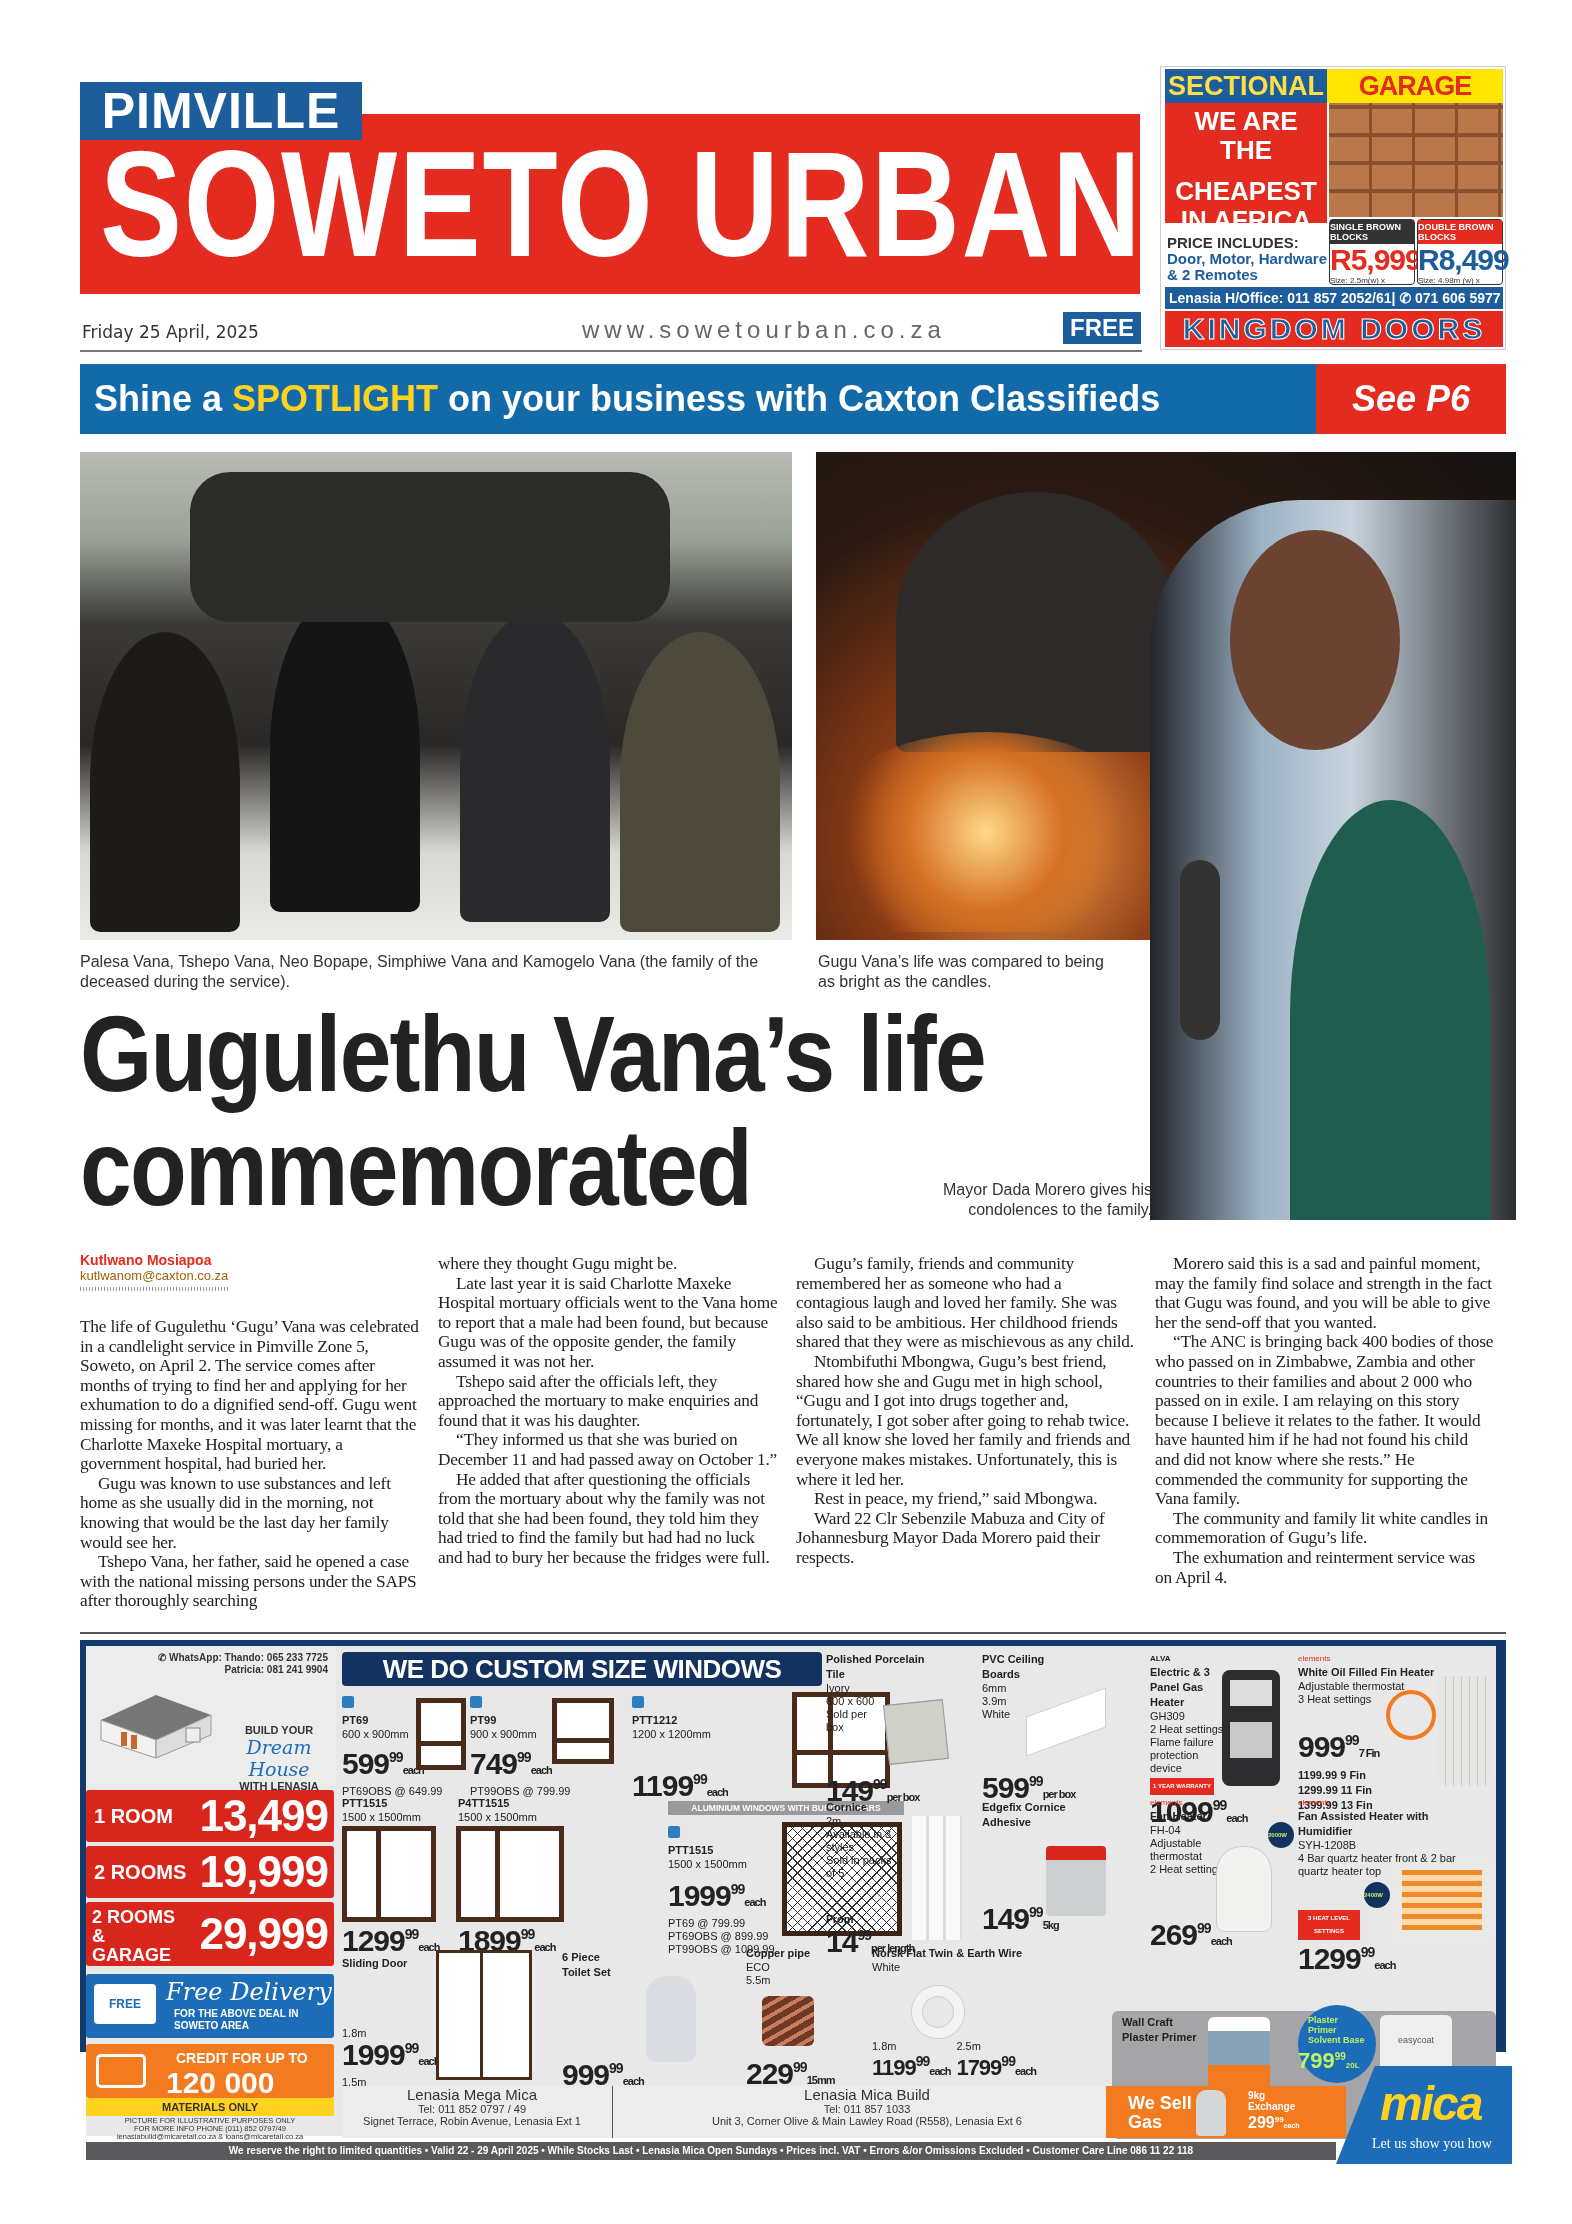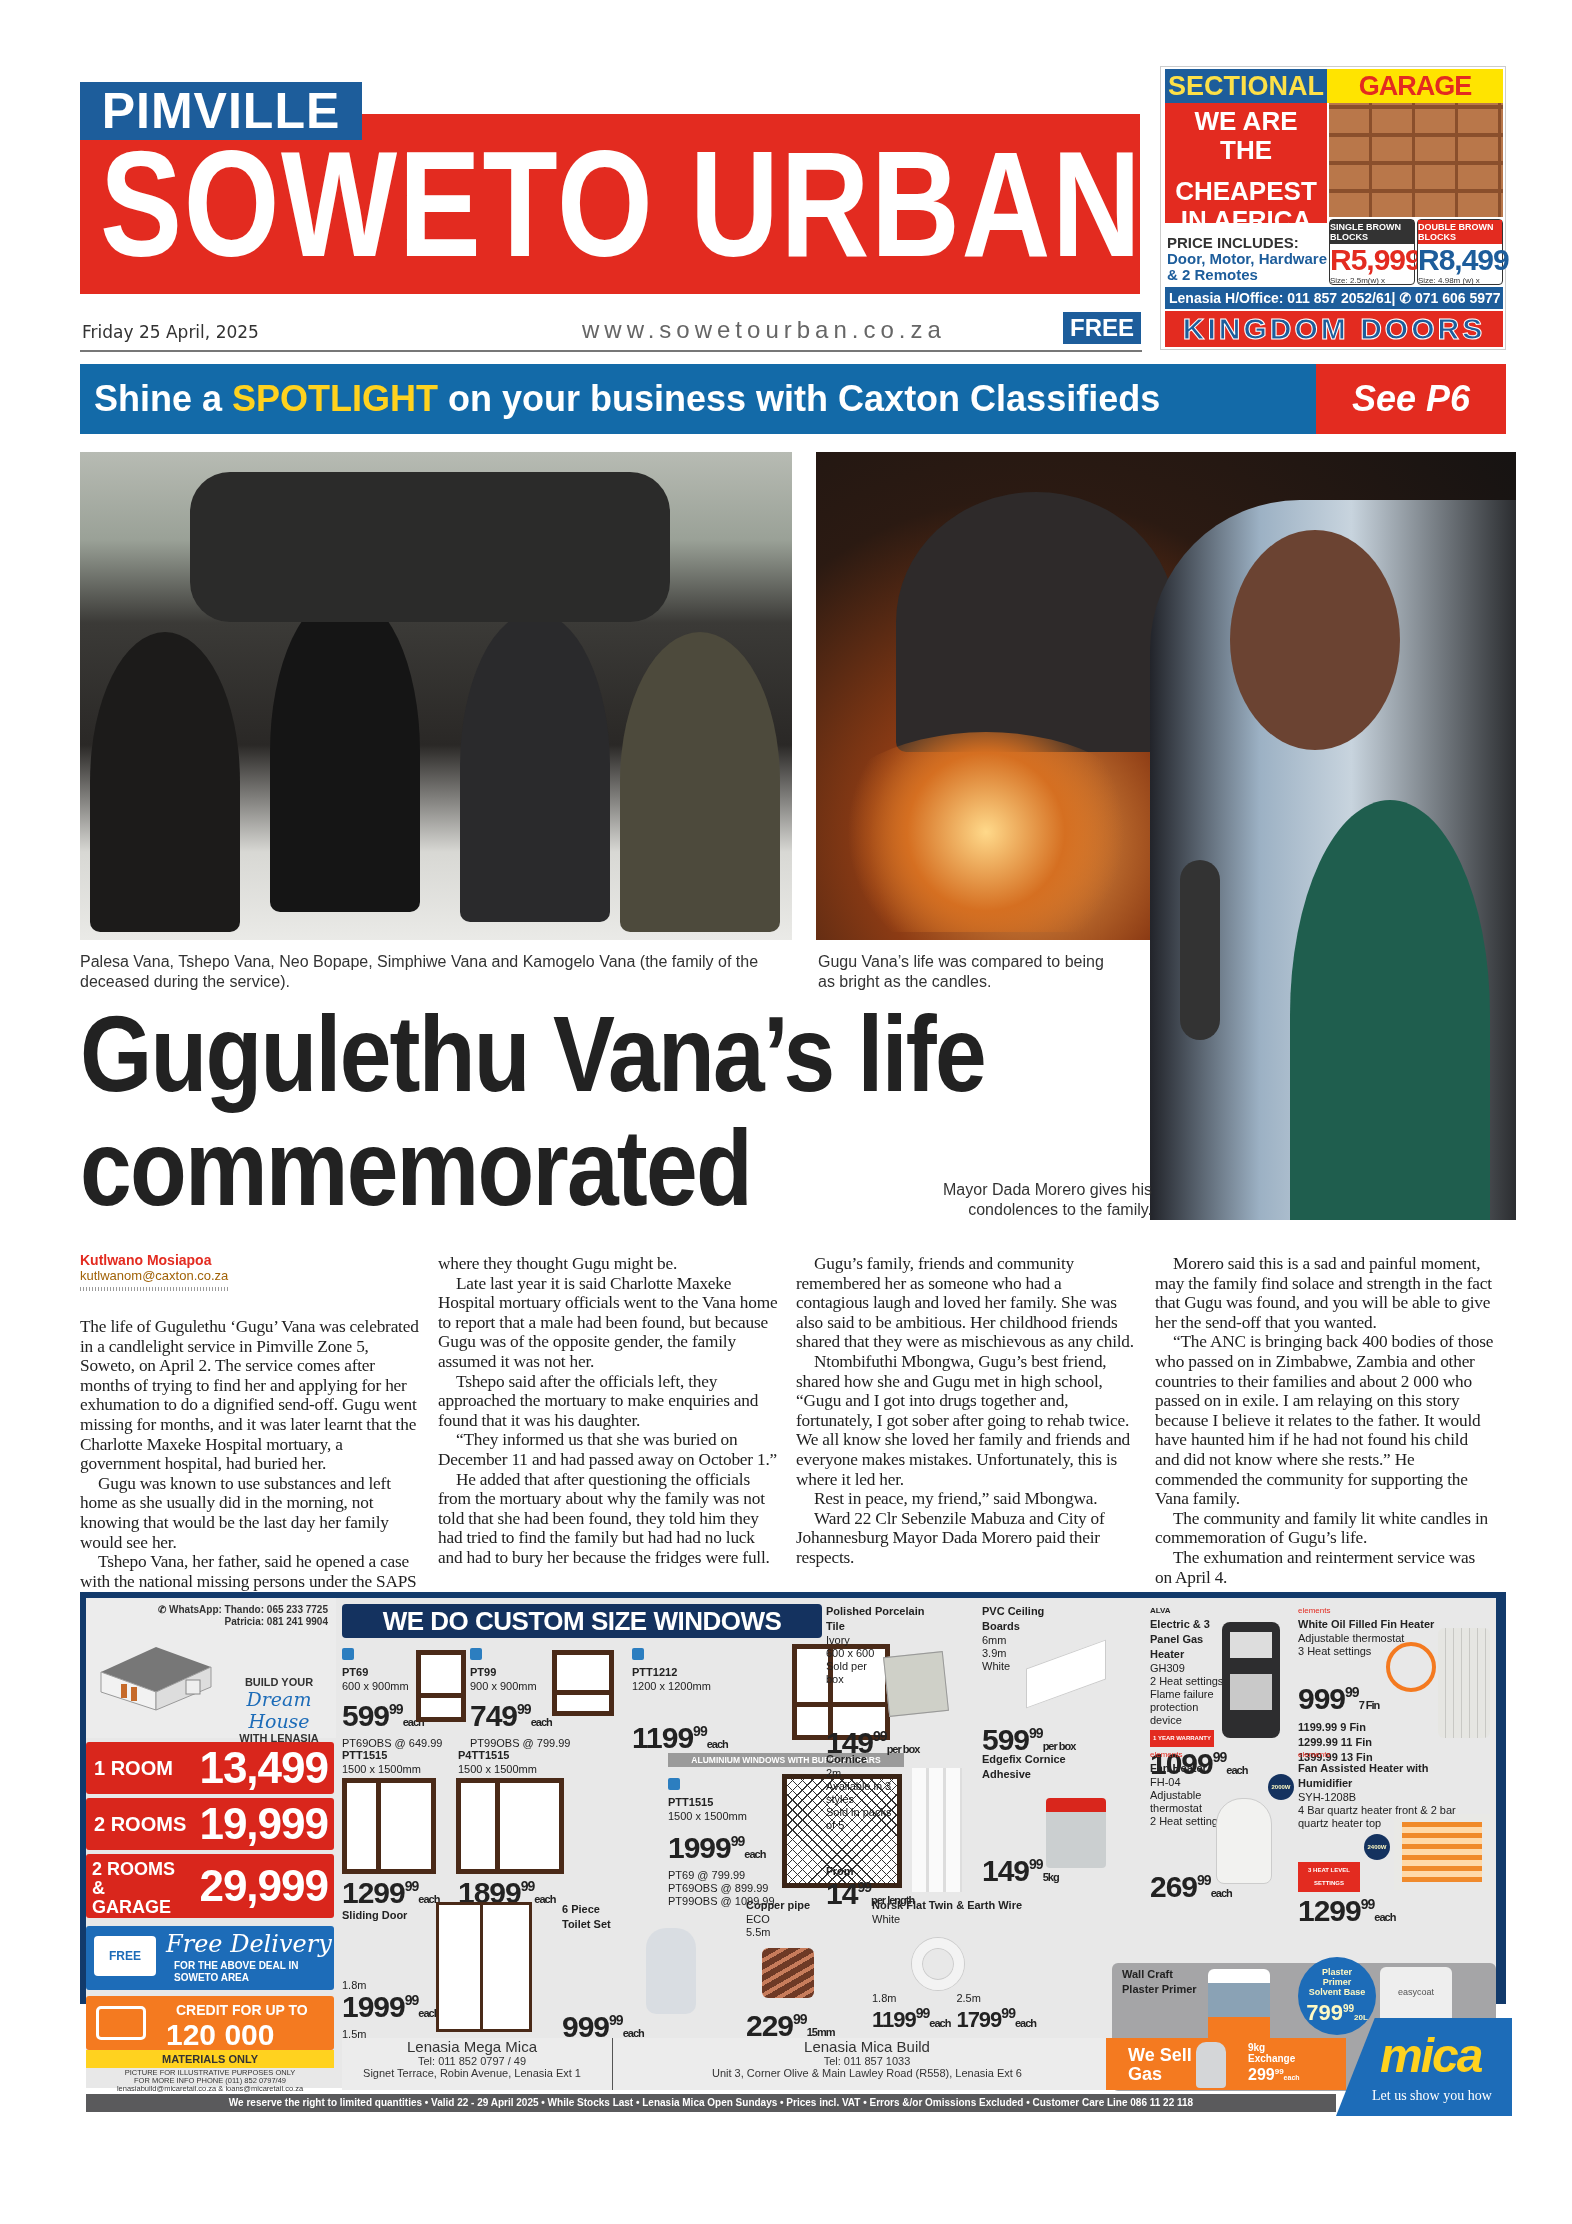--- a/index.html
+++ b/index.html
@@ -54,21 +54,21 @@
 #byline .dots{width:150px;height:4px;margin-top:4px;background:repeating-linear-gradient(90deg,#999 0 1px,transparent 1px 3px)}
 .col{top:1254px;width:340px;font-family:"Liberation Serif",serif;font-size:17.3px;line-height:19.6px;color:#222;letter-spacing:-0.2px}
 .col p{text-indent:18px}
 .col p.ni{text-indent:0}
 #col1{left:80px;top:1317px}
 #col2{left:438px}
 #col3{left:796px}
 #col4{left:1155px}
 #artrule{left:80px;top:1632px;width:1426px;height:2px;background:#555}
 
-#ad{left:80px;top:1592px;width:1426px;height:412px;background:#123a6b}
+#ad{left:80px;top:1640px;width:1426px;height:412px;background:#123a6b}
 #ad .in{position:absolute;left:6px;top:6px;width:1410px;height:490px;background:#e8e8e8}
 .wa{position:absolute;left:0;top:0;width:250px;height:140px;background:#ececec}
 .wa .ph{position:absolute;right:8px;top:6px;text-align:right;font-size:10px;font-weight:bold;color:#333;line-height:12px}
 .wa .house{position:absolute;left:10px;top:44px;width:120px;height:70px}
 .wa .by{position:absolute;left:140px;top:78px;font-size:11px;font-weight:bold;color:#333;text-align:center;width:106px}
 .wa .dream{font-family:"DejaVu Serif",serif;font-style:italic;color:#1d6cb8;font-size:19px;line-height:22px;font-weight:normal}
 .room{position:absolute;left:0;width:248px;height:52px;background:#d9261c;color:#fff;font-weight:bold;border-radius:3px}
 .room .l{position:absolute;left:8px;top:0;line-height:52px;font-size:20px}
 .room .l2{position:absolute;left:6px;top:6px;font-size:18px;line-height:19px}
 .room .v{position:absolute;right:6px;top:0;line-height:52px;font-size:44px;letter-spacing:-1px}
@@ -88,21 +88,21 @@
 .item .pr{font-weight:bold;font-size:30px;line-height:30px;letter-spacing:-1px;white-space:nowrap}
 .item .pr sup{font-size:14px;vertical-align:top;line-height:16px}
 .item .pr small{font-size:11px}
 .win{position:absolute;border:5px solid #4a2a18;background:#fff}
 .win.h:after{content:"";position:absolute;left:0;right:0;top:62%;height:5px;background:#4a2a18}
 .win.v:before{content:"";position:absolute;top:0;bottom:0;left:35%;width:5px;background:#4a2a18}
 .logo-sq{display:inline-block;width:12px;height:12px;background:#2c7ec0;margin-bottom:2px;border-radius:2px}
 .alu{position:absolute;left:582px;top:155px;width:236px;height:14px;background:#9a9a9a;color:#fff;font-weight:bold;font-size:8.5px;line-height:14px;text-align:center}
 .bars{position:absolute;background:repeating-linear-gradient(45deg,transparent 0 6px,#333 6px 7px),repeating-linear-gradient(-45deg,transparent 0 6px,#333 6px 7px),#fff;border:5px solid #3a2416}
 .primer{position:absolute;left:1026px;top:365px;width:384px;height:128px;background:#a5a5a7;border-radius:6px}
-.circ{position:absolute;border-radius:50%;background:#1d6cb8;color:#fef9c3;font-weight:bold;text-align:center}
+.circ{position:absolute;border-radius:50%;background:#1d6cb8;color:#bef264;font-weight:bold;}
 .footer-shops{position:absolute;left:256px;top:440px;width:830px;height:52px;background:#ececec}
 .shop{position:absolute;top:0;text-align:center;color:#333;font-family:"Liberation Sans",sans-serif}
 .shop .n{font-size:15px}
 .shop .t{font-size:11px}
 .gas{position:absolute;left:1020px;top:440px;width:240px;height:52px;background:#f47a20;color:#fff;font-weight:bold}
 .mica{position:absolute;left:1250px;top:420px;width:176px;height:98px;background:#1d6cb8;clip-path:polygon(22% 0,100% 0,100% 100%,0 100%)}
 .mica .w{position:absolute;left:44px;top:10px;font-size:48px;font-weight:bold;font-style:italic;color:#ffd21f;letter-spacing:-2px}
 .mica .s{position:absolute;left:36px;top:70px;font-family:"Liberation Serif",serif;font-size:14px;color:#fff}
 .strip{position:absolute;left:0;top:496px;width:1250px;height:18px;background:#5a5a5c;color:#fff;font-size:10px;font-weight:bold;line-height:18px;text-align:center;white-space:nowrap}
 </style>

